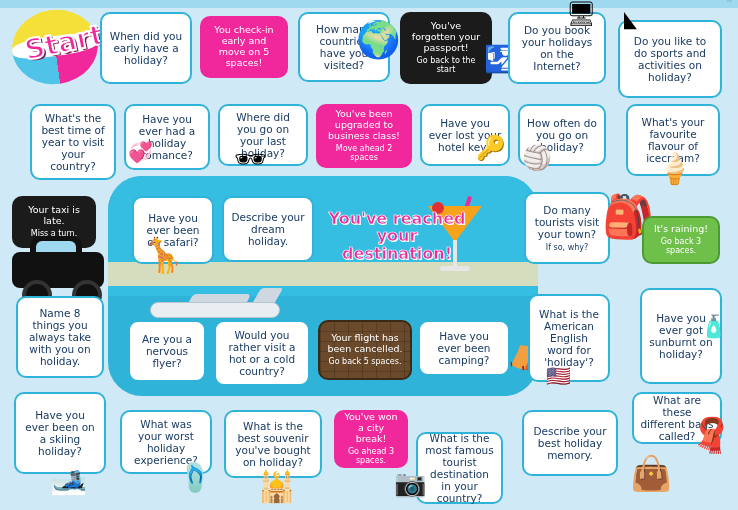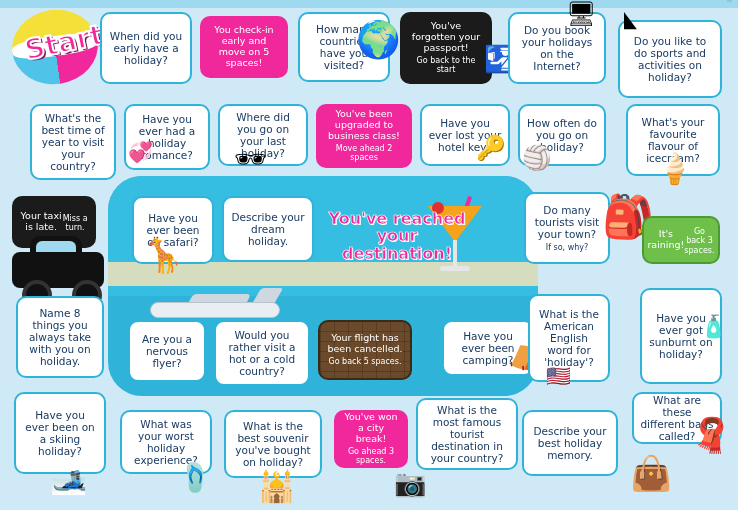--- a/index.html
+++ b/index.html
@@ -195,21 +195,21 @@
   <div class="card plain" style="left:518px;top:104px;width:88px;height:62px;">
     <span>How often do you go on holiday?</span>
   </div>
   <span class="emoji" style="left:522px;top:146px;font-size:24px;">🏐</span>
 
   <div class="card plain" style="left:626px;top:104px;width:94px;height:72px;">
     <span>What's your favourite flavour of icecream?</span>
   </div>
   <span class="emoji" style="left:656px;top:154px;font-size:30px;">🍦</span>
 
-  <div class="card dark" style="left:12px;top:196px;width:84px;height:52px;flex-direction:row;">
+  <div class="card dark" style="left:12px;top:196px;width:84px;height:52px;flex-direction:column;">
     <span>Your taxi is late.</span>
     <span class="sub">Miss a turn.</span>
   </div>
 
   <div class="taxi">
     <div class="cab"></div>
       <div class="win"></div>
       <div class="body"></div>
     <div class="w1"></div>
       <div class="w2"></div>
@@ -233,21 +233,21 @@
   </div>
 
   <div class="dest">You've reached your destination!</div>
 
   <div class="card plain" style="left:524px;top:192px;width:86px;height:72px;flex-direction:column;">
     <span>Do many tourists visit your town?</span>
     <span class="sub">If so, why?</span>
   </div>
   <span class="emoji" style="left:602px;top:196px;font-size:42px;">🎒</span>
 
-  <div class="card green" style="left:642px;top:216px;width:78px;height:48px;flex-direction:row;">
+  <div class="card green" style="left:642px;top:216px;width:78px;height:48px;flex-direction:column;">
     <span>It's raining!</span>
     <span class="sub">Go back 3 spaces.</span>
   </div>
 
   <div class="card plain" style="left:16px;top:296px;width:88px;height:82px;">
     <span>Name 8 things you always take with you on holiday.</span>
   </div>
 
   <div class="plane">
     <div class="wing"></div>
@@ -261,21 +261,21 @@
 
   <div class="card plain" style="left:128px;top:320px;width:78px;height:62px;">
     <span>Are you a nervous flyer?</span>
   </div>
 
   <div class="card brown" style="left:318px;top:320px;width:94px;height:60px;flex-direction:column;">
     <span>Your flight has been cancelled.</span>
     <span class="sub">Go back 5 spaces.</span>
   </div>
 
-  <div class="card plain" style="left:442px;top:320px;width:92px;height:56px;">
+  <div class="card plain" style="left:418px;top:320px;width:92px;height:56px;">
     <span>Have you ever been camping?</span>
   </div>
   <span class="emoji" style="left:508px;top:334px;font-size:34px;">⛺</span>
 
   <div class="card plain" style="left:528px;top:294px;width:82px;height:88px;">
     <span>What is the American English word for 'holiday'?</span>
   </div>
   <span class="emoji" style="left:546px;top:366px;font-size:20px;">🇺🇸</span>
 
   <div class="card plain" style="left:640px;top:288px;width:82px;height:96px;">
@@ -296,21 +296,21 @@
   <div class="card plain" style="left:224px;top:410px;width:98px;height:68px;">
     <span>What is the best souvenir you've bought on holiday?</span>
   </div>
   <span class="emoji" style="left:258px;top:472px;font-size:30px;">🕌</span>
 
   <div class="card pink" style="left:334px;top:410px;width:74px;height:58px;flex-direction:column;">
     <span>You've won a city break!</span>
     <span class="sub">Go ahead 3 spaces.</span>
   </div>
 
-  <div class="card plain" style="left:416px;top:398px;width:102px;height:72px;">
+  <div class="card plain" style="left:416px;top:432px;width:87px;height:72px;">
     <span>What is the most famous tourist destination in your country?</span>
   </div>
   <span class="emoji" style="left:394px;top:470px;font-size:26px;">📷</span>
 
   <div class="card plain" style="left:522px;top:410px;width:96px;height:66px;">
     <span>Describe your best holiday memory.</span>
   </div>
 
   <div class="card plain" style="left:632px;top:392px;width:90px;height:52px;">
     <span>What are these different bags called?</span>

